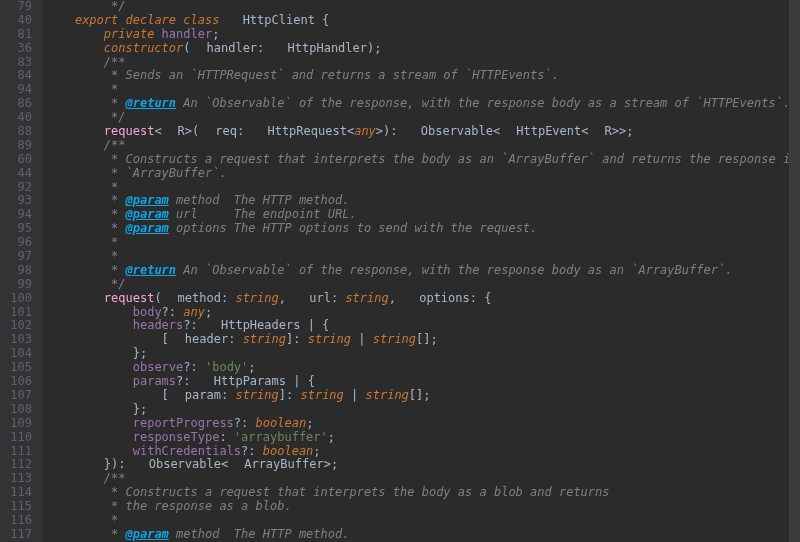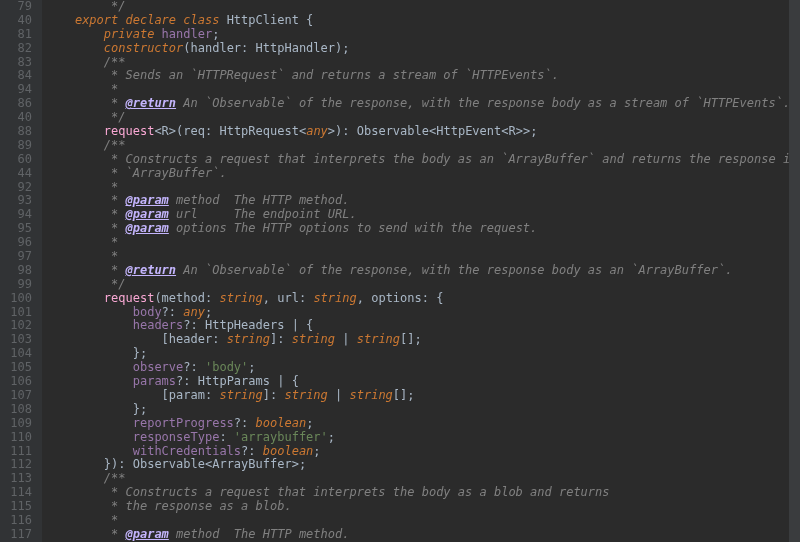--- a/index.html
+++ b/index.html
@@ -29,43 +29,43 @@
   }
   .gutter div { height: 13.9px; margin-left: 8px; }
   .code {
     flex: 1;
     white-space: pre;
     padding-left: 4px;
   }
   .code .row { height: 13.9px; }
   .kw    { color: #cc7832; font-style: italic; }           
   .prop  { color: #9876aa; }           
-  .type  { color: #a9b7c6; }           
+  .type  { color: #a9b7c6; margin-left: 16px; }           
   .str   { color: #6a8759; }           
   .cmt   { color: #808080; font-style: italic; } 
-  .tag   { color: #c4b5fd; font-style: italic; font-weight: bold; text-decoration: underline; } 
+  .tag   { color: #0ea5e9; font-style: italic; font-weight: bold; text-decoration: underline; } 
   .punc  { color: #a9b7c6; }
   .brace { color: #a9b7c6; }
   .white { color: #f9a8d4; }           
   .scrollbar {
     position: absolute;
     right: 0; top: 0;
     width: 11px; height: 542px;
     background: #3a3c3e;
   }
 </style>
 </head>
 <body>
 
 <div class="editor">
   <div class="gutter" id="gutter">
       <div>79</div>
       <div>40</div>
       <div>81</div>
-      <div>82</div>
+      <div>36</div>
       <div>83</div>
       <div>84</div>
       <div>94</div>
       <div>86</div>
       <div>40</div>
       <div>88</div>
       <div>89</div>
       <div>60</div>
       <div>44</div>
       <div>92</div>

